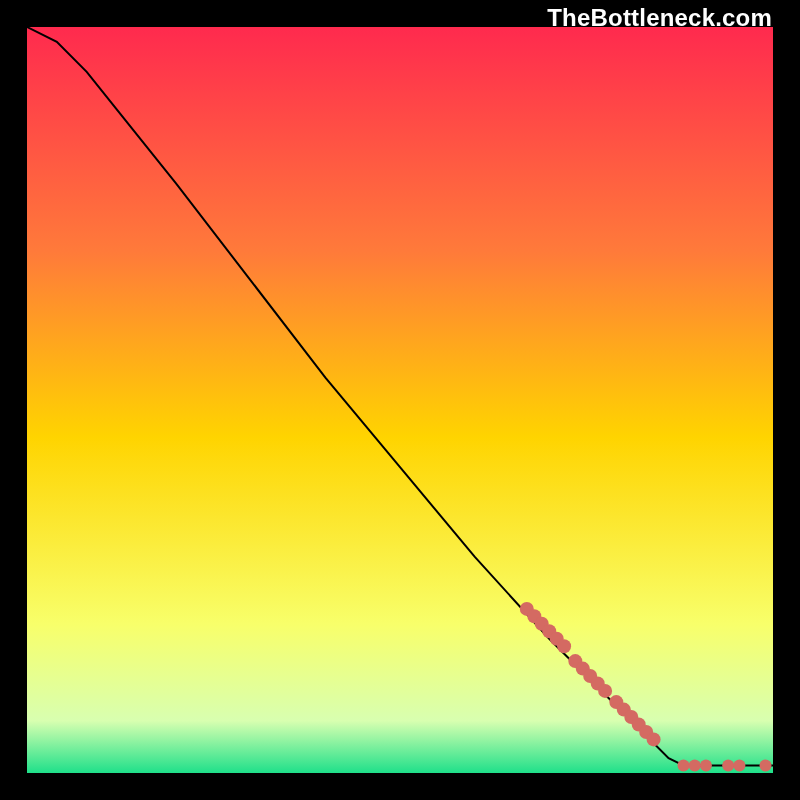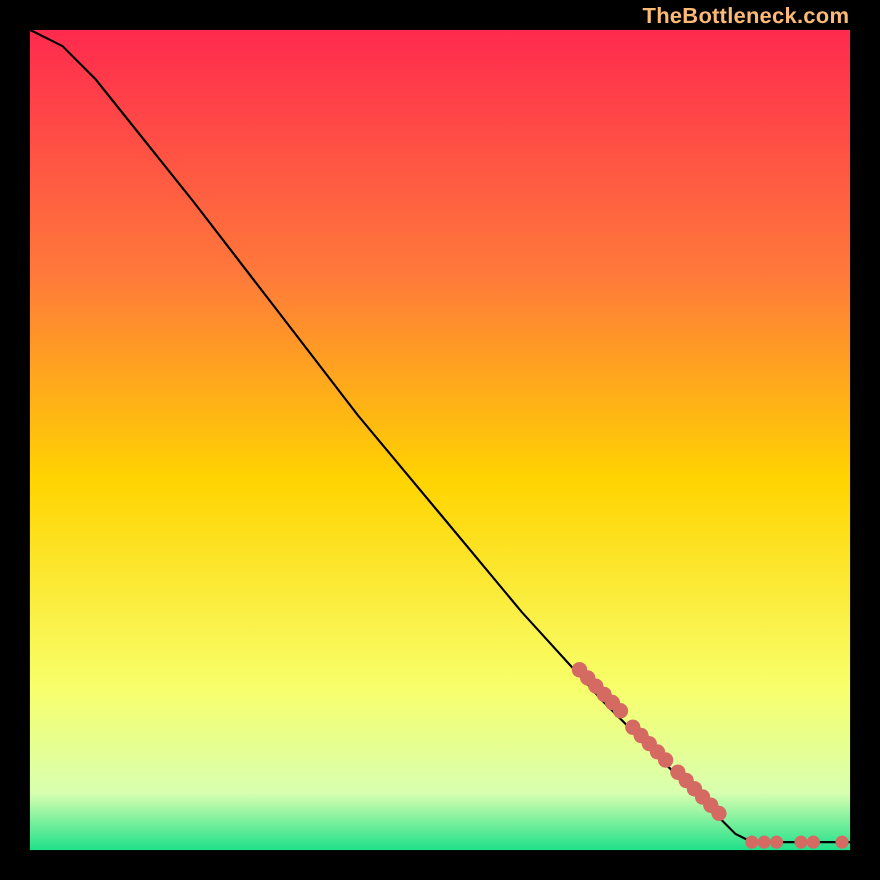--- a/index.html
+++ b/index.html
@@ -20,23 +20,23 @@
     left: 27px;
     top: 27px;
     width: 746px;
     height: 746px;
   }
   .watermark {
     position: absolute;
     top: 4px;
     right: 28px;
     font-family: Arial, Helvetica, sans-serif;
-    font-size: 20px;
+    font-size: 24px;
     font-weight: 600;
-    color: #fdba74;
+    color: #ffffff;
     letter-spacing: 0.2px;
     z-index: 2;
   }
   svg { display: block; }
 </style>
 </head>
 <body>
 
 <div class="wrap">
   <div class="watermark">TheBottleneck.com</div>

